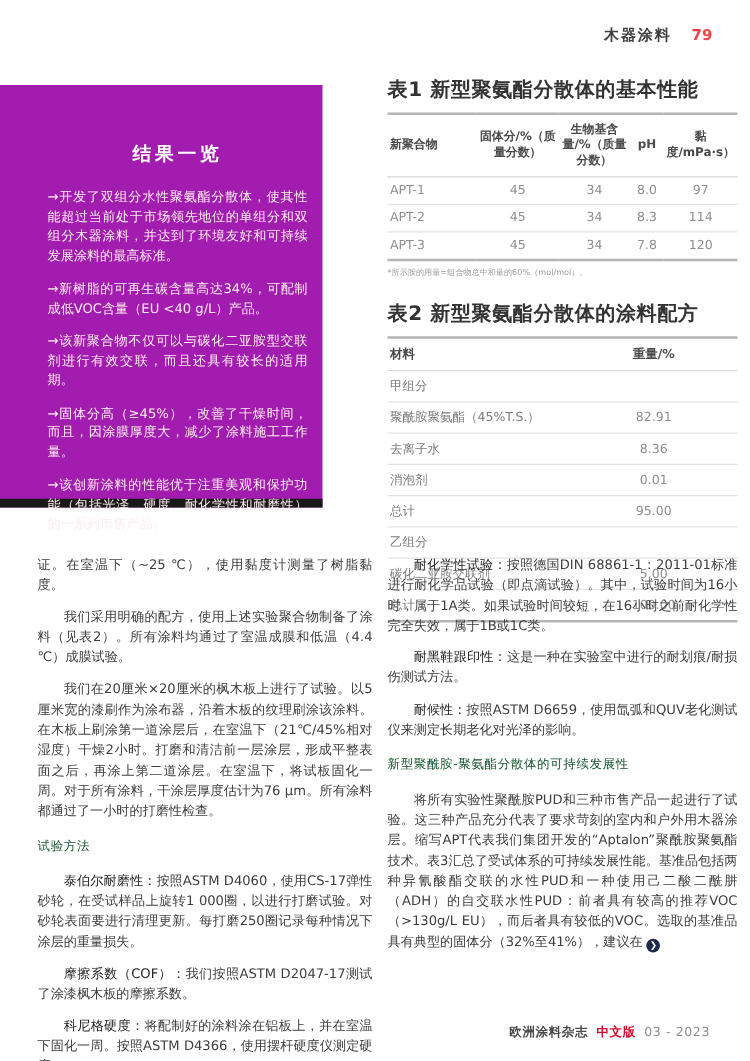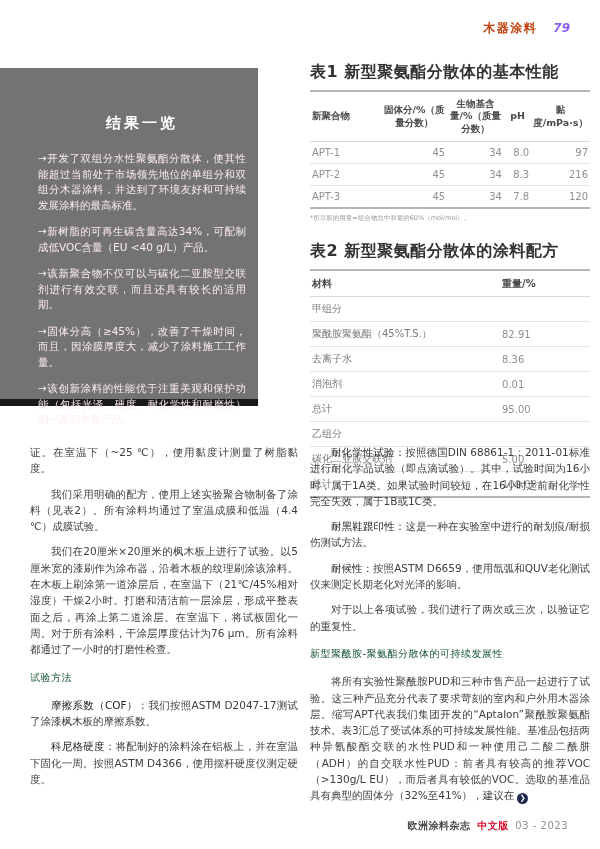--- a/index.html
+++ b/index.html
@@ -5,47 +5,47 @@
   * { box-sizing: border-box; }
   html,body { margin:0; padding:0; background:#e8e8e8; }
   .page {
     position:relative; width:600px; height:849px; margin:0 auto;
     background:#ffffff; overflow:hidden;
     font-family:"DejaVu Sans","Liberation Sans",sans-serif;
   }
 
   
   .page-header { position:absolute; top:20px; right:30px; display:flex; gap:16px; align-items:baseline; }
-  .section-label { color:#c2410c; font-weight:bold; font-size:12px; letter-spacing:1.5px; }
-  .page-number { color:#8b5cf6; font-size:12px; font-weight:bold;font-style:italic; }
+  .section-label { color:#404040; font-weight:bold; font-size:12px; letter-spacing:1.5px; }
+  .page-number { color:#ef4444; font-size:12px; font-weight:bold; }
 
   
   .results-box {
     position:absolute; left:0; top:68px; width:258px; height:338px;
-    background:#737373; border-bottom:7px solid #191919;
+    background:#a21caf; border-bottom:7px solid #191919;
     padding:46px 12px 0 38px;
   }
   .results-title { color:#ffffff; font-size:15px; font-weight:bold; text-align:center;
     margin:0 0 18px; letter-spacing:3px; }
   .results-box p { color:#fdecef; font-size:10.5px; line-height:15.5px; margin:0 0 11px;
     text-align:justify; }
 
   
   .table-block { position:absolute; left:310px; width:280px; }
   .tb1 { top:62px; }
   .tb2 { top:214px;margin-top:27px; }
   .table-title { font-size:16px; font-weight:bold; color:#333333; margin:0 0 7px; letter-spacing:0.5px; }
   table { width:100%; border-collapse:collapse; border-top:2px solid #b5b5b5; border-bottom:2px solid #b5b5b5; }
   th { font-size:9.5px; color:#4a4a4a; font-weight:bold; padding:6px 2px; border-bottom:1px solid #d8d8d8;
     text-align:center; line-height:1.3; vertical-align:middle; }
-  td { font-size:10px; color:#8f8f8f; padding:5px 2px; text-align:right; border-bottom:1px solid #e4e4e4; }
+  td { font-size:10px; color:#8f8f8f; padding:5px 2px; text-align:center; border-bottom:1px solid #e4e4e4; }
   tr:last-child td { border-bottom:none; }
   .t1 th:first-child, .t1 td:first-child { text-align:left; }
   .t2 th, .t2 td { text-align:left; font-size:10px; }
-  .t2 .val { text-align:left; padding-right:46px; }
+  .t2 .val { text-align:center; padding-right:46px; }
   .t2 td.mat { color:#7a7a7a; }
   .footnote { font-size:6.5px; color:#9a9a9a; margin:5px 0 0; }
 
   
   .col { position:absolute; top:444px; color:#3d3d3d; font-size:10.5px; line-height:16.3px; text-align:justify; }
   .col-left  { left:30px;  width:268px; }
   .col-right { left:310px; width:280px; }
   .col p { margin:0 0 4px; }
   .col p.gap { margin-bottom:9px; }
   .indent { text-indent:2em; }
@@ -109,21 +109,21 @@
           <td>45</td>
           <td>34</td>
           <td>8.0</td>
           <td>97</td>
         </tr>
         <tr>
           <td>APT-2</td>
           <td>45</td>
           <td>34</td>
           <td>8.3</td>
-          <td>216</td>
+          <td>114</td>
         </tr>
         <tr>
           <td>APT-3</td>
           <td>45</td>
           <td>34</td>
           <td>7.8</td>
           <td>120</td>
         </tr>
       </tbody>
     </table>
@@ -178,30 +178,30 @@
           </tr>
       </tbody>
     </table>
   </section>
 
   <div class="col col-left">
     <p class="gap">证。在室温下（~25 ℃），使用黏度计测量了树脂黏度。</p>
     <p class="indent gap">我们采用明确的配方，使用上述实验聚合物制备了涂料（见表2）。所有涂料均通过了室温成膜和低温（4.4 ℃）成膜试验。</p>
     <p class="indent">我们在20厘米×20厘米的枫木板上进行了试验。以5厘米宽的漆刷作为涂布器，沿着木板的纹理刷涂该涂料。在木板上刷涂第一道涂层后，在室温下（21℃/45%相对湿度）干燥2小时。打磨和清洁前一层涂层，形成平整表面之后，再涂上第二道涂层。在室温下，将试板固化一周。对于所有涂料，干涂层厚度估计为76 μm。所有涂料都通过了一小时的打磨性检查。</p>
     <h4 class="red-heading">试验方法</h4>
+    <p class="indent gap"><b class="lead">泰伯尔耐磨性：</b><span>按照ASTM D4060，使用CS-17弹性砂轮，在受试样品上旋转1 000圈，以进行打磨试验。对砂轮表面要进行清理更新。每打磨250圈记录每种情况下涂层的重量损失。</span></p>
     <p class="indent gap"><b class="lead">摩擦系数（COF）：</b><span>我们按照ASTM D2047-17测试了涂漆枫木板的摩擦系数。</span></p>
     <p class="indent gap"><b class="lead">科尼格硬度：</b><span>将配制好的涂料涂在铝板上，并在室温下固化一周。按照ASTM D4366，使用摆杆硬度仪测定硬度。</span></p>
 
   </div>
 
   <div class="col col-right">
     <p class="indent gap"><b class="lead">耐化学性试验：</b><span>按照德国DIN 68861-1：2011-01标准进行耐化学品试验（即点滴试验）。其中，试验时间为16小时，属于1A类。如果试验时间较短，在16小时之前耐化学性完全失效，属于1B或1C类。</span></p>
     <p class="indent gap"><b class="lead">耐黑鞋跟印性：</b><span>这是一种在实验室中进行的耐划痕/耐损伤测试方法。</span></p>
     <p class="indent gap"><b class="lead">耐候性：</b><span>按照ASTM D6659，使用氙弧和QUV老化测试仪来测定长期老化对光泽的影响。</span></p>
-    <p class="indent">对于以上各项试验，我们进行了两次或三次，以验证它的重复性。</p>
     <h4 class="red-heading">新型聚酰胺-聚氨酯分散体的可持续发展性</h4>
     <p class="indent"><span>将所有实验性聚酰胺PUD和三种市售产品一起进行了试验。这三种产品充分代表了要求苛刻的室内和户外用木器涂层。缩写APT代表我们集团开发的“Aptalon”聚酰胺聚氨酯技术。表3汇总了受试体系的可持续发展性能。基准品包括两种异氰酸酯交联的水性PUD和一种使用己二酸二酰肼（ADH）的自交联水性PUD：前者具有较高的推荐VOC（&gt;130g/L EU），而后者具有较低的VOC。选取的基准品具有典型的固体分（32%至41%），建议在</span><span class="continue-arrow">❯</span></p>
   </div>
 
   <div class="page-footer">
     <span class="footer-magazine">欧洲涂料杂志</span>
     <span class="footer-edition">中文版</span>
     <span class="footer-issue">03 - 2023</span>
   </div>
 

